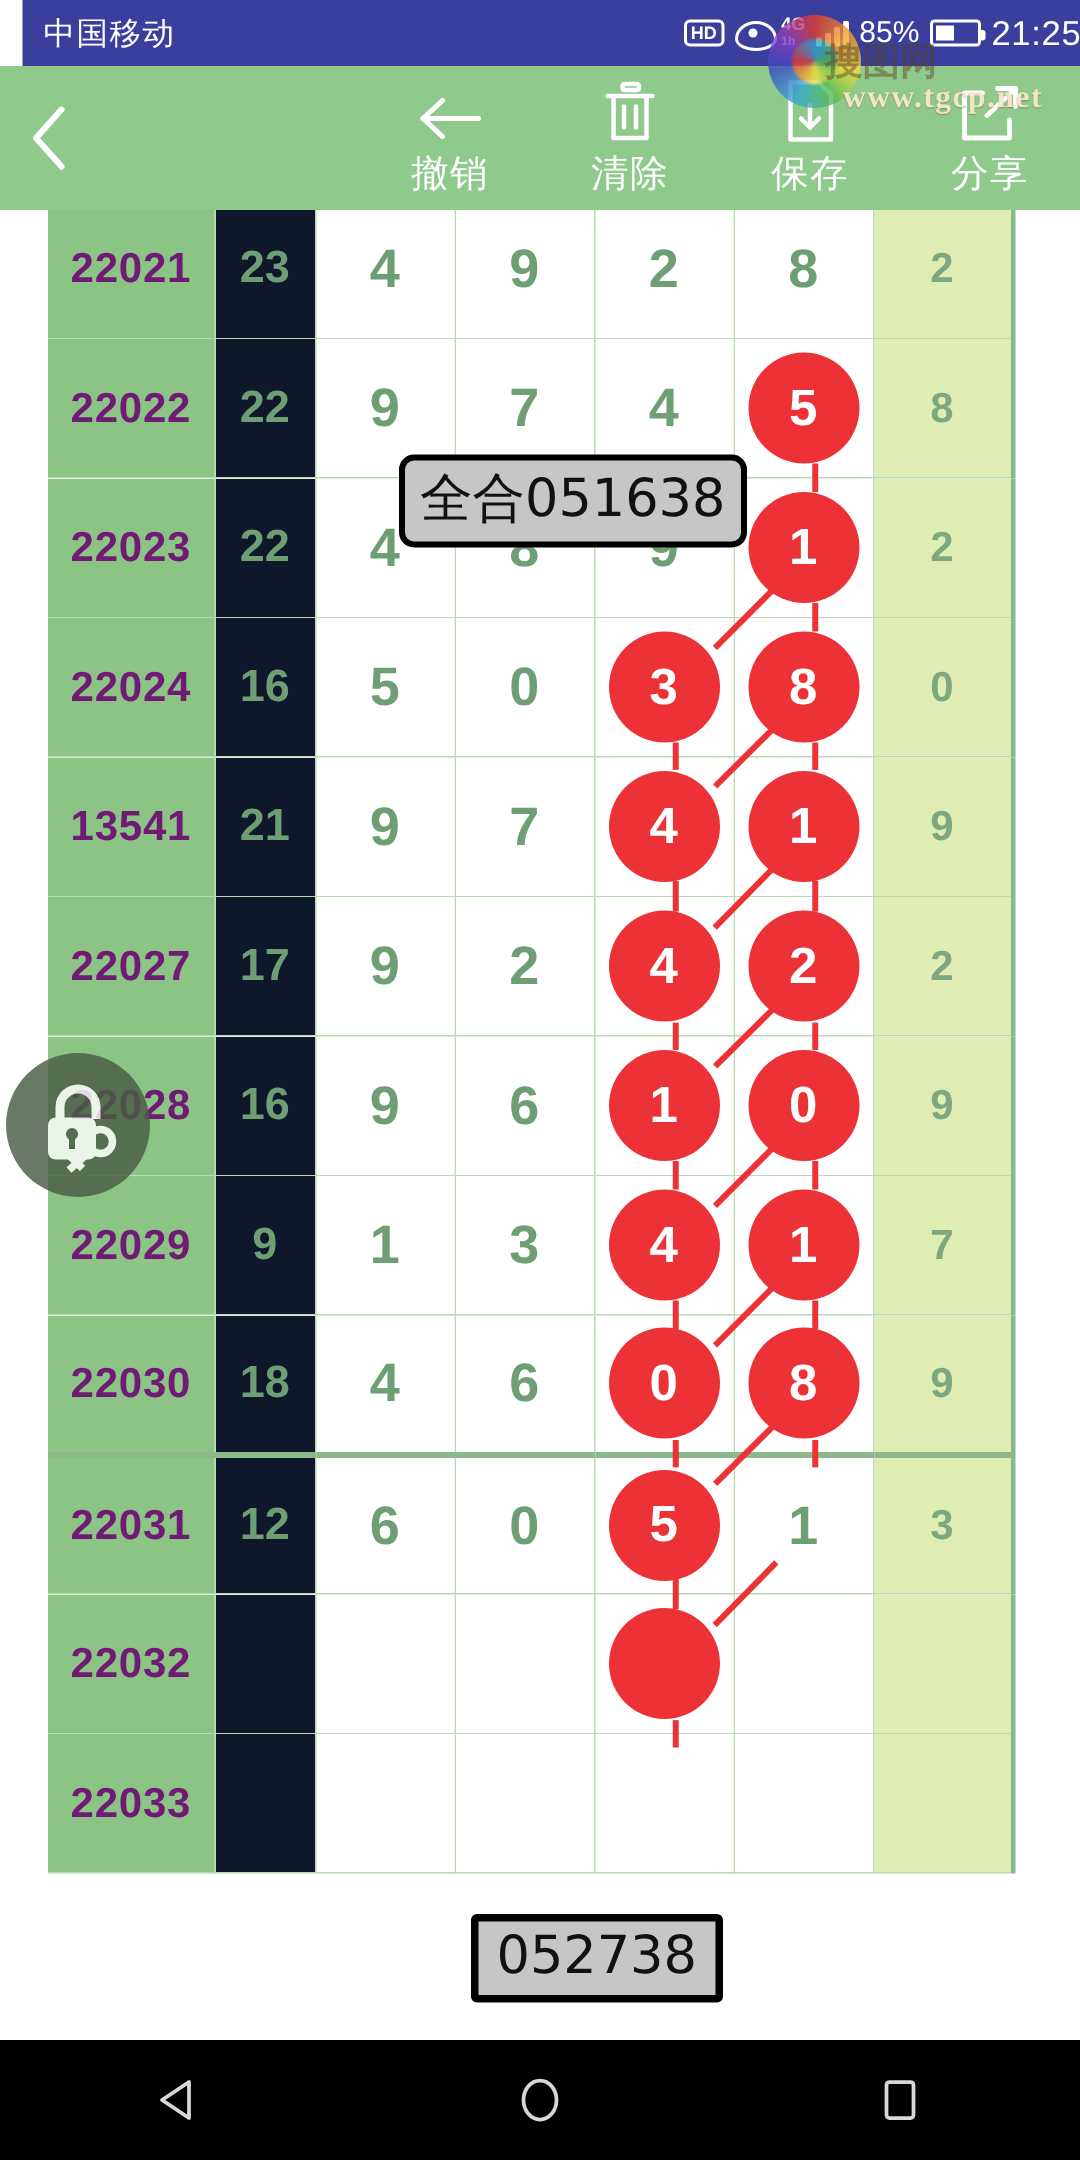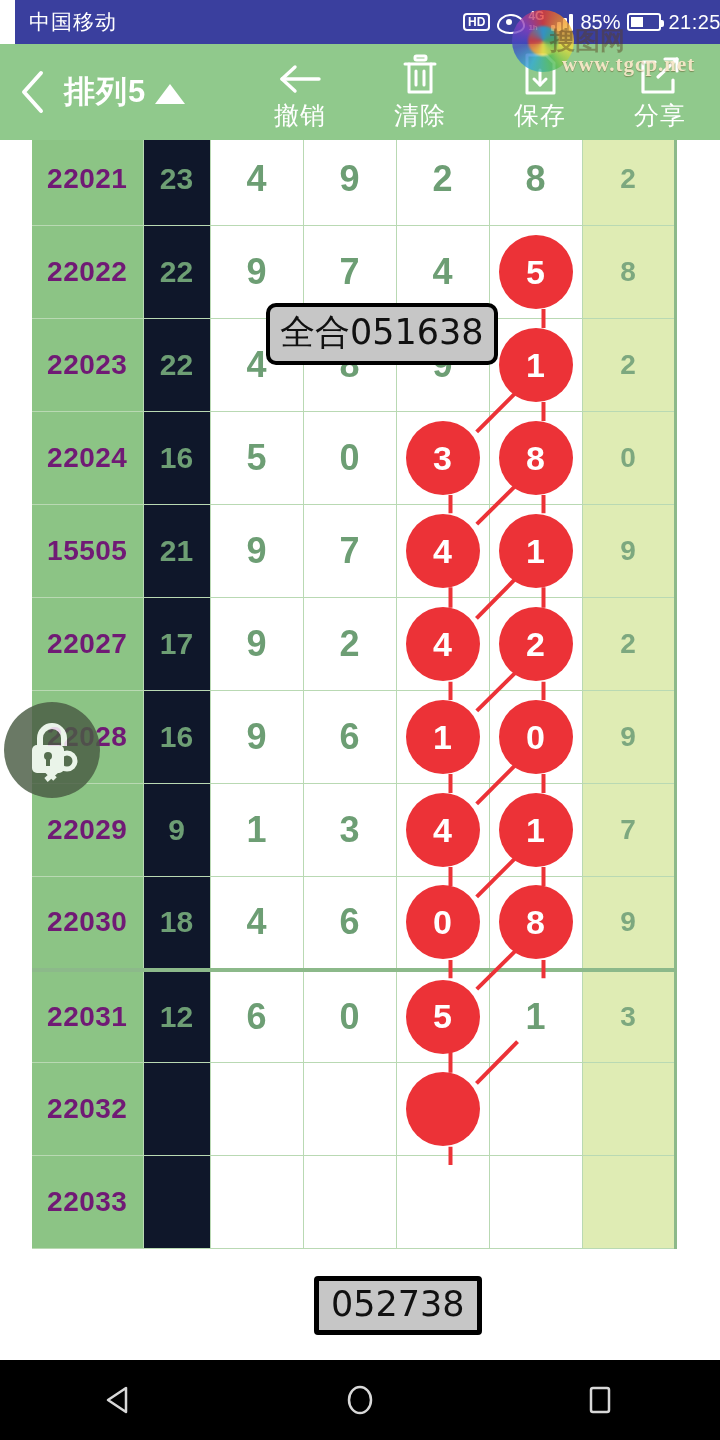--- a/index.html
+++ b/index.html
@@ -27,21 +27,21 @@
   .bars span:nth-child(1){height:6px;}
   .bars span:nth-child(2){height:9px;}
   .bars span:nth-child(3){height:13px;}
   .bars span:nth-child(4){height:17px;}
   .pct { font-size:20px; }
   .batt { width:34px; height:18px; border:2px solid #fff; border-radius:3px;
     position:relative; display:flex; align-items:center; padding:2px; }
   .batt:after { content:""; position:absolute; right:-5px; top:5px; width:3px;
     height:7px; background:#fff; border-radius:0 2px 2px 0; }
   .batt i { display:block; height:100%; width:45%; background:#fff; font-style:normal; }
-  .clock { font-size:20px; letter-spacing:.5px; }
+  .clock { font-size:23px; letter-spacing:.5px; }
 
   
   .toolbar { position:absolute; left:0; top:44px; width:720px; height:96px;
     background:#90c98c; color:#fff; display:flex; align-items:center; }
   .back-chevron { width:64px; height:96px; display:flex; align-items:center;
     justify-content:center; }
   .back-chevron svg { width:30px; height:46px; }
   .title-wrap { display:flex; align-items:center; gap:9px; padding-right:14px; }
   .title-txt { font-size:31px; font-weight:bold; letter-spacing:1px; }
   .tri-up { width:0;height:0;border-left:15px solid transparent;
@@ -146,24 +146,20 @@
       <span class="clock">21:25</span>
     </span>
   </div>
 
   <div class="toolbar">
     <div class="back-chevron">
       <svg viewBox="0 0 30 46" fill="none" stroke="#fff" stroke-width="4" stroke-linecap="round" stroke-linejoin="round">
         <polyline points="24,4 7,23 24,42"></polyline>
       </svg>
     </div>
-    <div class="title-wrap">
-      <span class="title-txt">排列5</span>
-      <span class="tri-up"></span>
-    </div>
     <div class="tb-actions">
 
       <div class="tb-item">
         <span class="gl">
           <svg width="46" height="34" viewBox="0 0 46 34" fill="none" stroke="#fff" stroke-width="3.4" stroke-linecap="round" stroke-linejoin="round">
             <line x1="42" y1="17" x2="5" y2="17"></line>
             <polyline points="18,5 5,17 18,29"></polyline>
           </svg>
         </span>
         <span class="lbl">撤销</span>
@@ -254,21 +250,21 @@
             <td class="c-num">0</td>
             <td class="c-num">
               <div class="ball">3</div>
             </td>
             <td class="c-num">
               <div class="ball">8</div>
             </td>
             <td class="c-last">0</td>
           </tr>
           <tr class="rh">
-            <td class="c-period">15505</td>
+            <td class="c-period">13541</td>
             <td class="c-sum">21</td>
             <td class="c-num">9</td>
             <td class="c-num">7</td>
             <td class="c-num">
               <div class="ball">4</div>
             </td>
             <td class="c-num">
               <div class="ball">1</div>
             </td>
             <td class="c-last">9</td>

